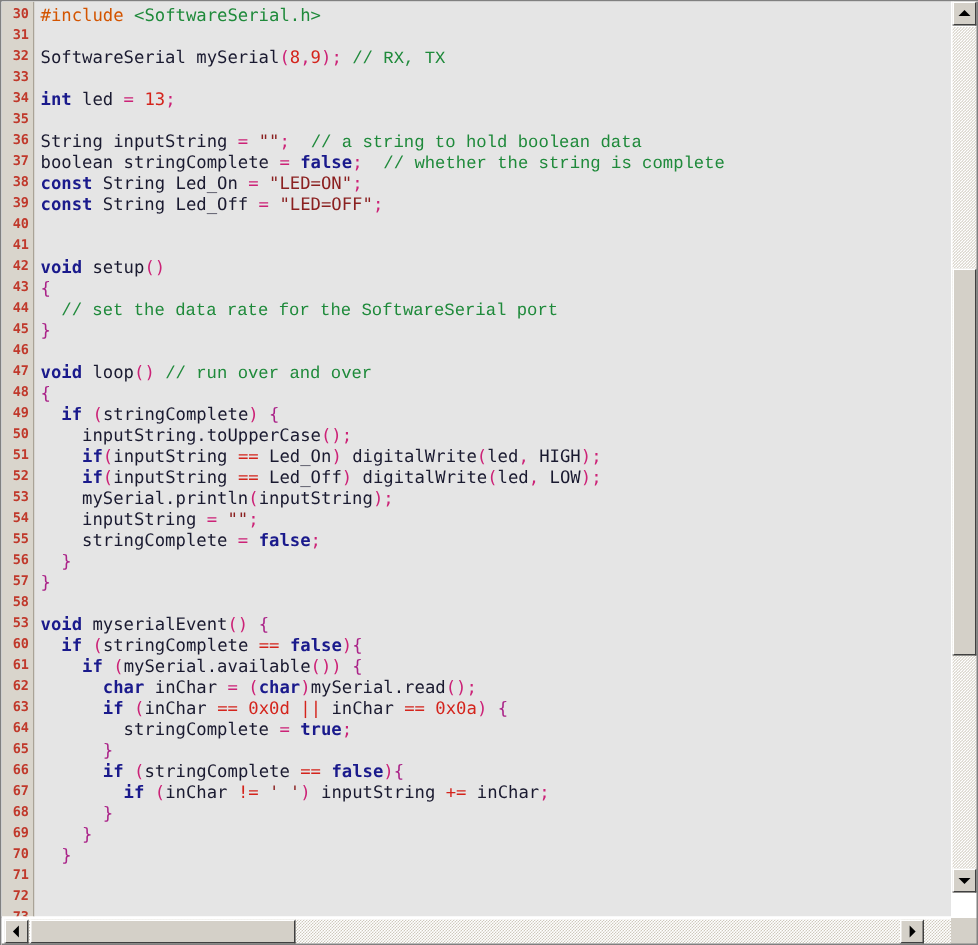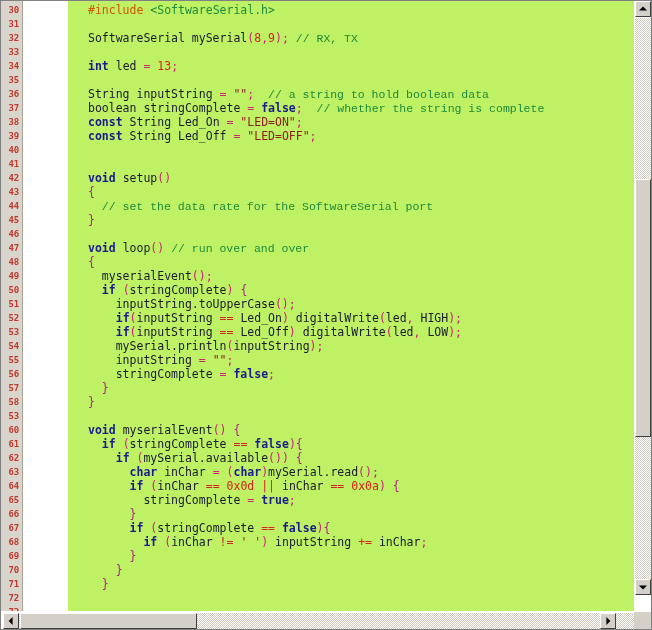--- a/index.html
+++ b/index.html
@@ -25,21 +25,20 @@
 
   
   #code-area {
     position: absolute;
     left: 0; top: 0;
     width: 634px;
     height: 610px;
     overflow: hidden;
     background: #ffffff;
     display: flex;
-    gap: 45px;
   }
 
   #gutter {
     width: 22px;
     min-width: 22px;
     background: #d9d5cc;
     border-right: 1px solid #a9a397;
     box-sizing: border-box;
     padding-top: 2px;
     overflow: hidden;
@@ -54,23 +53,23 @@
     font-family: "DejaVu Sans Mono", monospace;
     font-size: 9px;
     color: #c0392b;
     font-weight: bold;
     letter-spacing: -0.2px;
   }
 
   #code-lines {
     flex: 1;
     padding-top: 2px;
-    padding-left: 20px;
-    overflow: hidden;
-    background: #bef264;
+    padding-left: 4px;
+    overflow: hidden;
+    background: #e5e5e5;
   }
   #code-lines .cl {
     display: block;
     height: 14px;
     line-height: 14px;
     white-space: pre;
     font-family: "DejaVu Sans Mono", monospace;
     font-size: 11.5px;
     color: #1a1a30;
   }
@@ -239,21 +238,20 @@
         <span class="cl"><span class="t-kw">const</span><span class="t-plain"> String Led_Off </span><span class="t-punc">=</span><span class="t-plain"> </span><span class="t-str">"LED=OFF"</span><span class="t-punc">;</span></span>
         <span class="cl">&nbsp;</span>
         <span class="cl">&nbsp;</span>
         <span class="cl"><span class="t-kw">void</span><span class="t-plain"> setup</span><span class="t-punc">()</span></span>
         <span class="cl"><span class="t-brace">{</span></span>
         <span class="cl"><span class="t-plain">  </span><span class="t-cmt">// set the data rate for the SoftwareSerial port</span></span>
         <span class="cl"><span class="t-brace">}</span></span>
         <span class="cl">&nbsp;</span>
         <span class="cl"><span class="t-kw">void</span><span class="t-plain"> loop</span><span class="t-punc">()</span><span class="t-plain"> </span><span class="t-cmt">// run over and over</span></span>
         <span class="cl"><span class="t-brace">{</span></span>
-        <span class="cl"><span class="t-plain">  myserialEvent</span><span class="t-punc">()</span><span class="t-punc">;</span></span>
         <span class="cl"><span class="t-plain">  </span><span class="t-kw">if</span><span class="t-plain"> </span><span class="t-punc">(</span><span class="t-plain">stringComplete</span><span class="t-punc">)</span><span class="t-plain"> </span><span class="t-brace">{</span></span>
         <span class="cl"><span class="t-plain">    inputString.toUpperCase</span><span class="t-punc">()</span><span class="t-punc">;</span></span>
         <span class="cl"><span class="t-plain">    </span><span class="t-kw">if</span><span class="t-punc">(</span><span class="t-plain">inputString </span><span class="t-op">==</span><span class="t-plain"> Led_On</span><span class="t-punc">)</span><span class="t-plain"> digitalWrite</span><span class="t-punc">(</span><span class="t-plain">led</span><span class="t-punc">,</span><span class="t-plain"> HIGH</span><span class="t-punc">)</span><span class="t-punc">;</span></span>
         <span class="cl"><span class="t-plain">    </span><span class="t-kw">if</span><span class="t-punc">(</span><span class="t-plain">inputString </span><span class="t-op">==</span><span class="t-plain"> Led_Off</span><span class="t-punc">)</span><span class="t-plain"> digitalWrite</span><span class="t-punc">(</span><span class="t-plain">led</span><span class="t-punc">,</span><span class="t-plain"> LOW</span><span class="t-punc">)</span><span class="t-punc">;</span></span>
         <span class="cl"><span class="t-plain">    mySerial.println</span><span class="t-punc">(</span><span class="t-plain">inputString</span><span class="t-punc">)</span><span class="t-punc">;</span></span>
         <span class="cl"><span class="t-plain">    inputString </span><span class="t-punc">=</span><span class="t-plain"> </span><span class="t-str">""</span><span class="t-punc">;</span></span>
         <span class="cl"><span class="t-plain">    stringComplete </span><span class="t-punc">=</span><span class="t-plain"> </span><span class="t-kw">false</span><span class="t-punc">;</span></span>
         <span class="cl"><span class="t-brace">  }</span></span>
         <span class="cl"><span class="t-brace">}</span></span>
         <span class="cl">&nbsp;</span>

